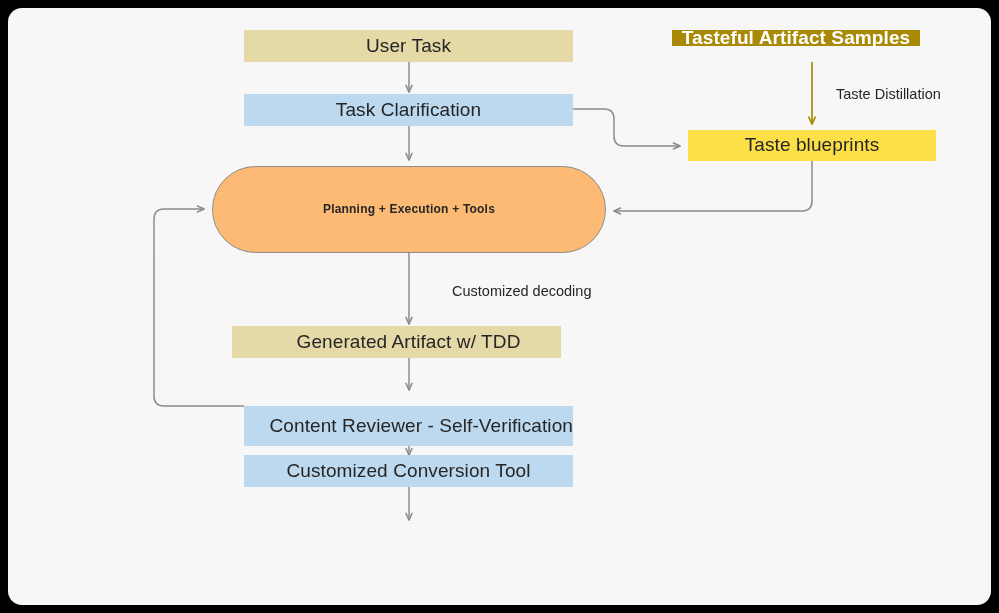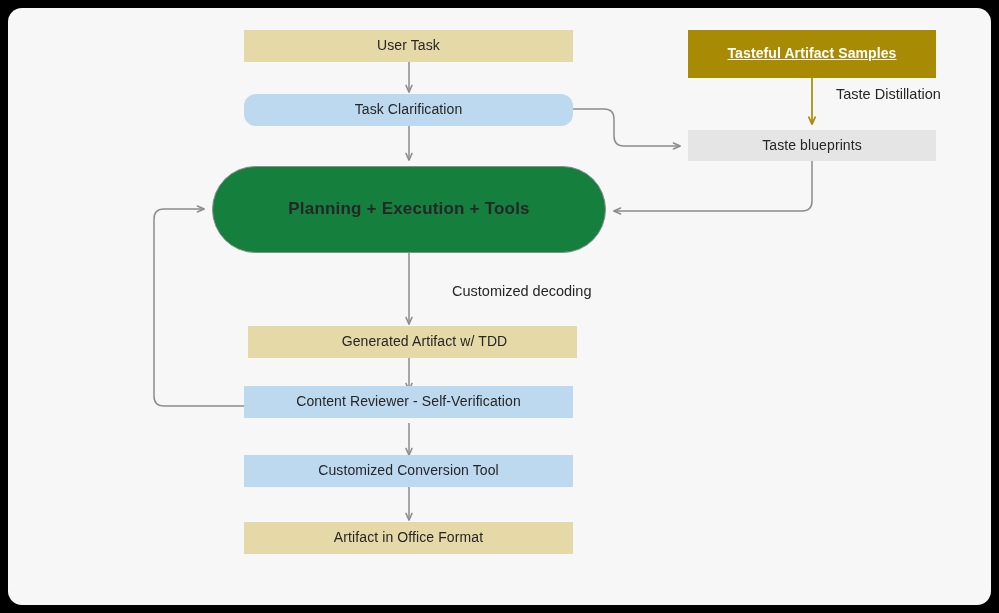--- a/index.html
+++ b/index.html
@@ -36,41 +36,41 @@
     height: 597px;
     pointer-events: none;
   }
   .node {
     position: absolute;
     box-sizing: border-box;
     display: flex;
     align-items: center;
     justify-content: center;
     text-align: center;
-    font-size: 14px;
+    font-size: 19px;
     color: #262626;
     letter-spacing: 0.1px;
     line-height: 1.1;
     white-space: nowrap;
   }
   .node.tan    { background: #e6d9a8; }
   .node.blue   { background: #bcd9ef; }
   .node.gold   { background: #a98a05; color: #ffffff; font-weight: 600; }
-  .node.tanlite{ background: #e5e5e5; }
+  .node.tanlite{ background: #fde047; }
   .node.pill {
     background: #ffffff;
     border: 1.4px solid #8c8c8c;
     border-radius: 999px;
   }
   .node.hub {
-    background: #15803d;
+    background: #fdba74;
     border: 1.4px solid #8c8c8c;
     border-radius: 999px;
     font-weight: 700;
-    font-size: 17px;
+    font-size: 12px;
     letter-spacing: 0.2px;
   }
   .edge-label {
     position: absolute;
     font-size: 14.5px;
     color: #262626;
     white-space: nowrap;
     text-align: center;
   }
 </style>
@@ -114,46 +114,43 @@
       <g stroke="#a98a05" stroke-width="1.7" fill="none">
 
         <line x1="804" y1="54" x2="804" y2="116" marker-end="url(#arrowGold)"></line>
       </g>
     </svg>
 
     <div class="node tan" style="left:236px; top:22px; width:329px; height:32px;">
       <span>User Task</span>
     </div>
 
-    <div class="node blue" style="left:236px; top:86px; width:329px; height:32px;border-radius:12px;">
+    <div class="node blue" style="left:236px; top:86px; width:329px; height:32px;">
       <span>Task Clarification</span>
     </div>
 
     <div class="node hub" style="left:204px; top:158px; width:394px; height:87px;">
       <span>Planning + Execution + Tools</span>
     </div>
 
 
-    <div class="node tan" style="left:240px; top:318px; width:329px; height:32px;padding-left:24px;">
+    <div class="node tan" style="left:224px; top:318px; width:329px; height:32px;padding-left:24px;">
       <span>Generated Artifact w/ TDD</span>
     </div>
 
-    <div class="node blue" style="left:236px; top:378px; width:329px; height:32px;">
+    <div class="node blue" style="left:236px; top:398px; width:329px; height:40px;justify-content:flex-end;">
       <span>Content Reviewer - Self-Verification</span>
     </div>
 
     <div class="node blue" style="left:236px; top:447px; width:329px; height:32px;text-align:center;">
       <span>Customized Conversion Tool</span>
     </div>
 
-    <div class="node tan" style="left:236px; top:514px; width:329px; height:32px;">
-      <span>Artifact in Office Format</span>
-    </div>
 
-    <div class="node gold" style="left:680px; top:22px; width:248px; height:48px;text-decoration:underline;">
+    <div class="node gold" style="left:664px; top:22px; width:248px; height:16px;">
       <span>Tasteful Artifact Samples</span>
     </div>
 
     <div class="node tanlite" style="left:680px; top:122px; width:248px; height:31px;">
       <span>Taste blueprints</span>
     </div>
 
     <div class="edge-label" style="left:828px; top:78px;">
       <span>Taste Distillation</span>
     </div>

